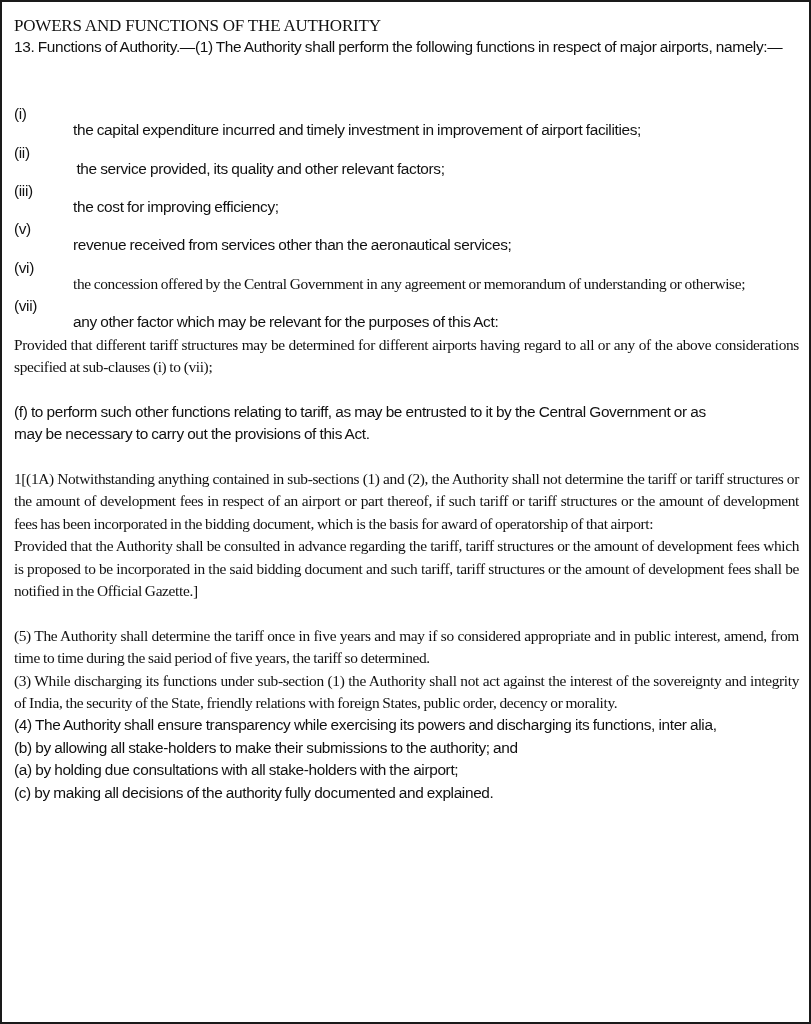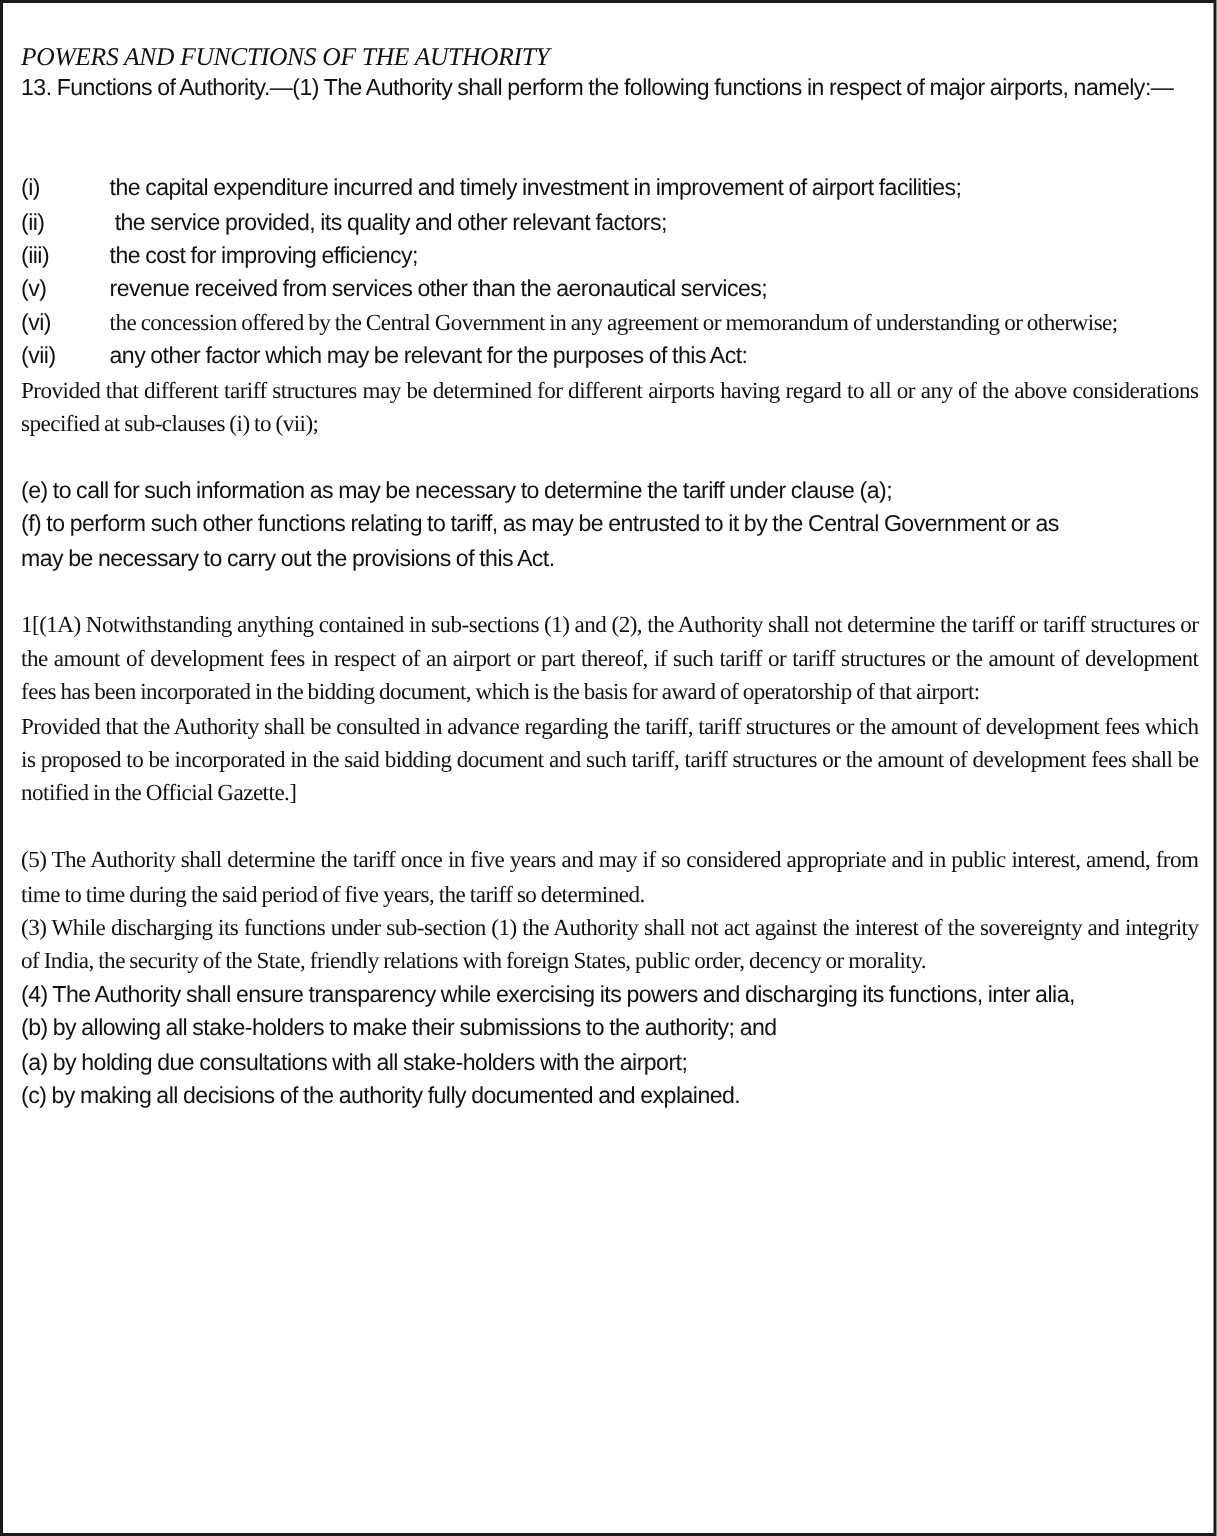--- a/index.html
+++ b/index.html
@@ -18,29 +18,28 @@
       color: #111;
       letter-spacing: -0.35px;
       word-spacing: -0.5px;
     }
     .heading {
       font-family: "Liberation Serif", serif;
       font-size: 17px;
       letter-spacing: -0.2px;
       word-spacing: 0;
       line-height: 20px;
-      margin-top: 18px;
-      font-style: italic;
+      margin-top: 6px;
     }
     p { margin: 0; }
     .just { text-align: justify; font-family: Liberation Serif, serif; }
     .gap { height: 22.4px; }
     .sub { display: flex; }
     .sub .num { width: 59px; flex: 0 0 59px; }
-    .sub .txt { flex: 1; }
+    .sub .txt { flex: 1; margin-top: 16px; }
     .sub .txt.just { text-align: justify; }
   </style>
 </head>
 <body>
 
 <div class="frame">
   <div class="content">
     <p class="heading">POWERS AND FUNCTIONS OF THE AUTHORITY</p>
     <p style="padding-right:10px;">13. Functions of Authority.—(1) The Authority shall perform the following functions in respect of major airports, namely:—</p>
     <div class="gap"></div>
@@ -70,21 +69,20 @@
       <div class="sub">
         <span class="num">(vii)</span>
         <span class="txt">any other factor which may be relevant for the purposes of this Act:</span>
       </div>
     </div>
 
     <p class="just">Provided that different tariff structures may be determined for different airports having regard to all or any of the above considerations specified at sub-clauses (i) to (vii);</p>
     <div class="gap"></div>
 
     <div>
-      <p>(e) to call for such information as may be necessary to determine the tariff under clause (a);</p>
       <p style="padding-right:80px;">(f) to perform such other functions relating to tariff, as may be entrusted to it by the Central Government or as may be necessary to carry out the provisions of this Act.</p>
     </div>
     <div class="gap"></div>
 
     <p class="just">1[(1A) Notwithstanding anything contained in sub-sections (1) and (2), the Authority shall not determine the tariff or tariff structures or the amount of development fees in respect of an airport or part thereof, if such tariff or tariff structures or the amount of development fees has been incorporated in the bidding document, which is the basis for award of operatorship of that airport:</p>
     <p class="just">Provided that the Authority shall be consulted in advance regarding the tariff, tariff structures or the amount of development fees which is proposed to be incorporated in the said bidding document and such tariff, tariff structures or the amount of development fees shall be notified in the Official Gazette.]</p>
     <div class="gap"></div>
 
     <p class="just">(5) The Authority shall determine the tariff once in five years and may if so considered appropriate and in public interest, amend, from time to time during the said period of five years, the tariff so determined.</p>
     <p class="just">(3) While discharging its functions under sub-section (1) the Authority shall not act against the interest of the sovereignty and integrity of India, the security of the State, friendly relations with foreign States, public order, decency or morality.</p>

